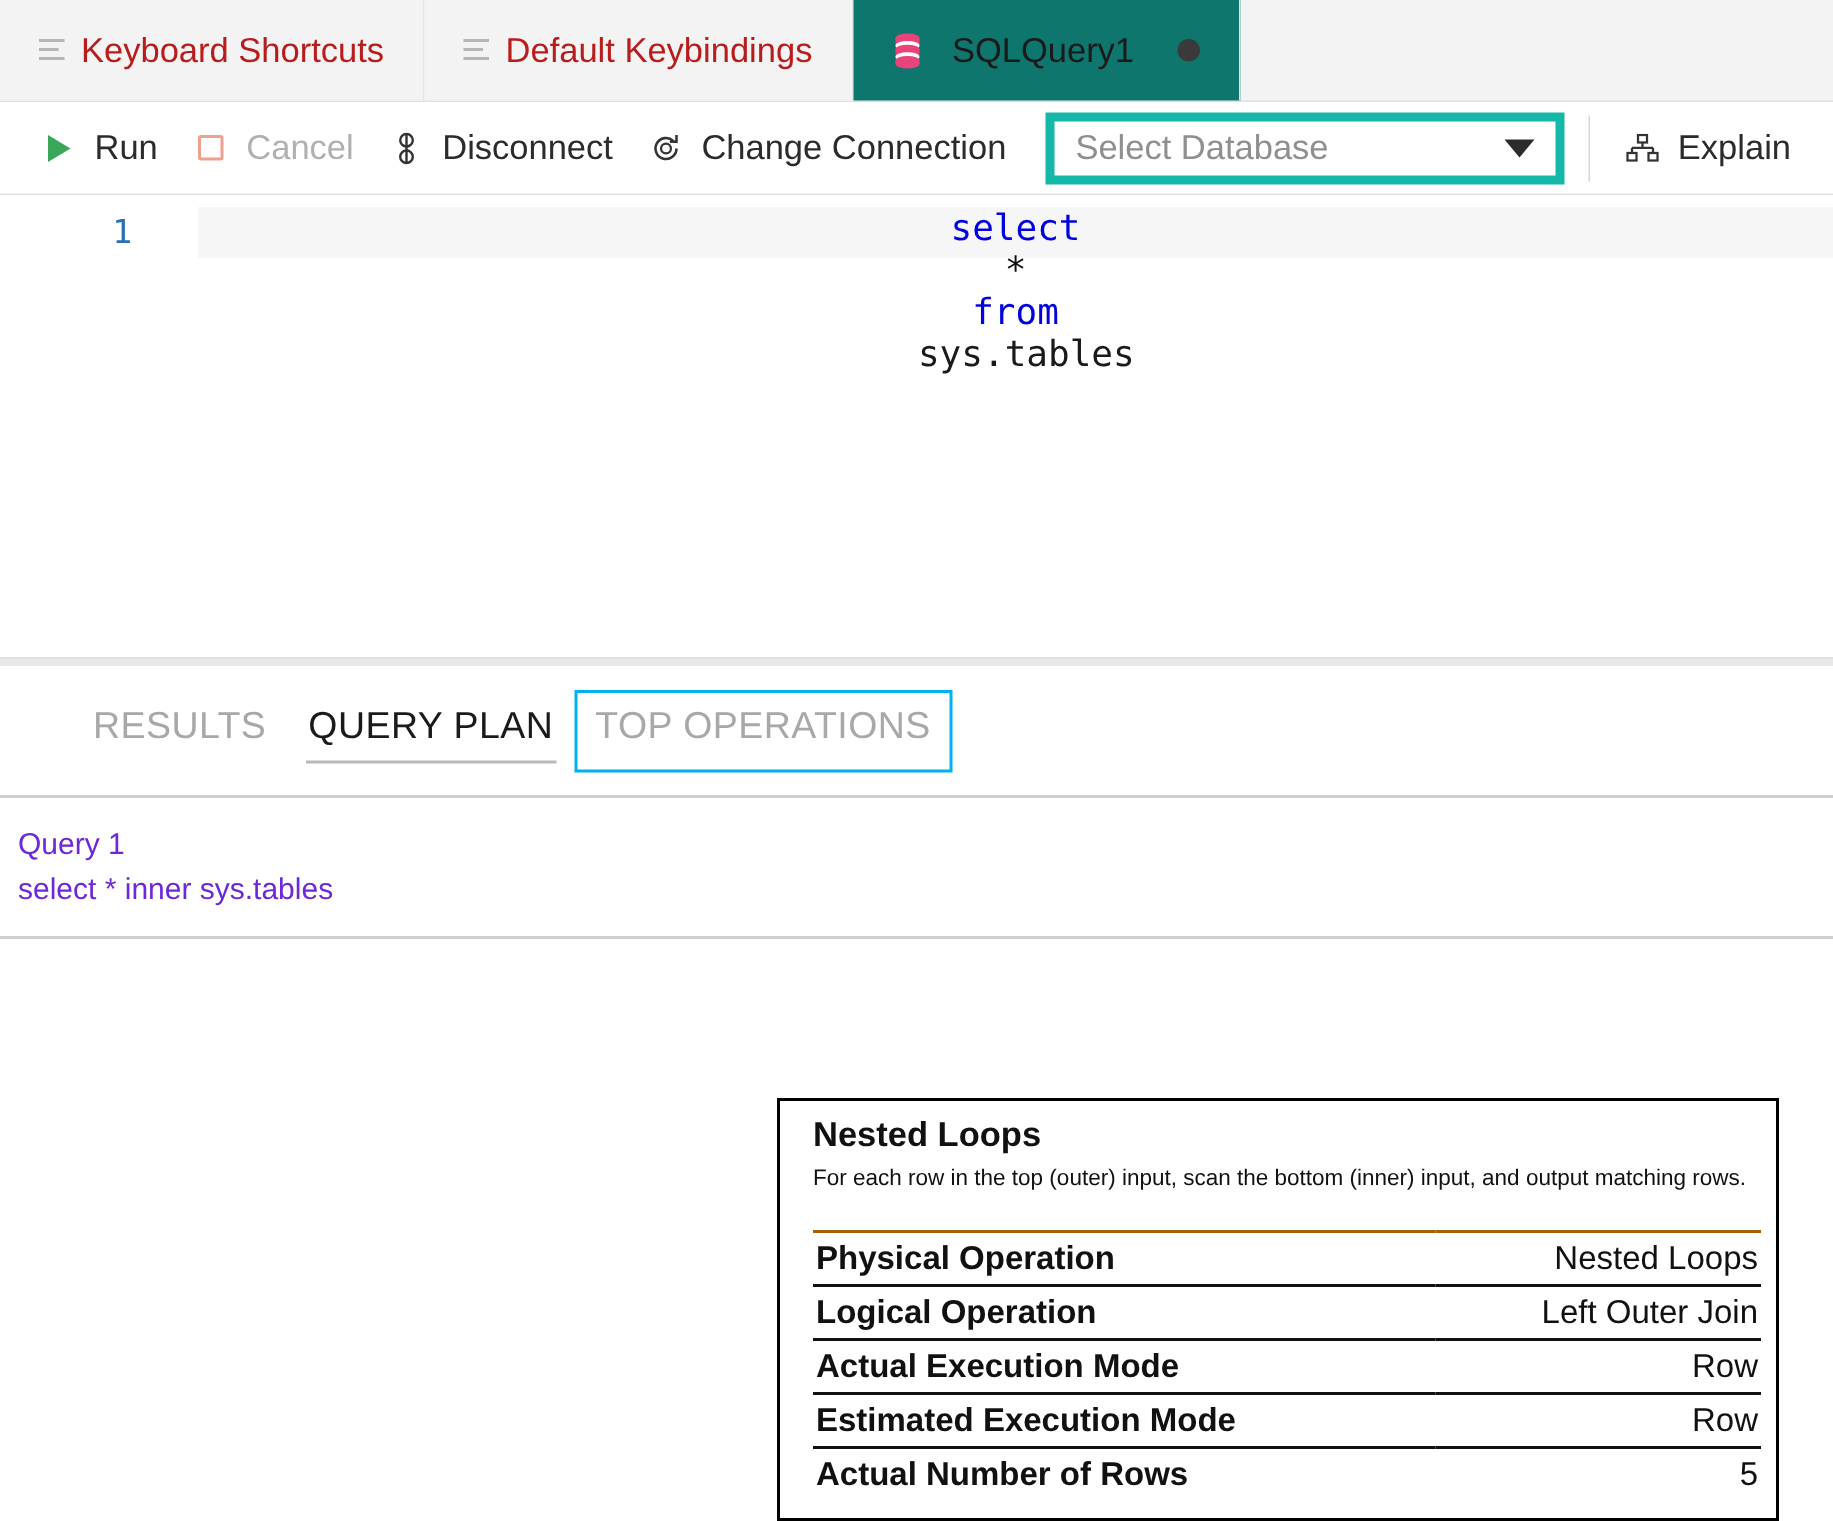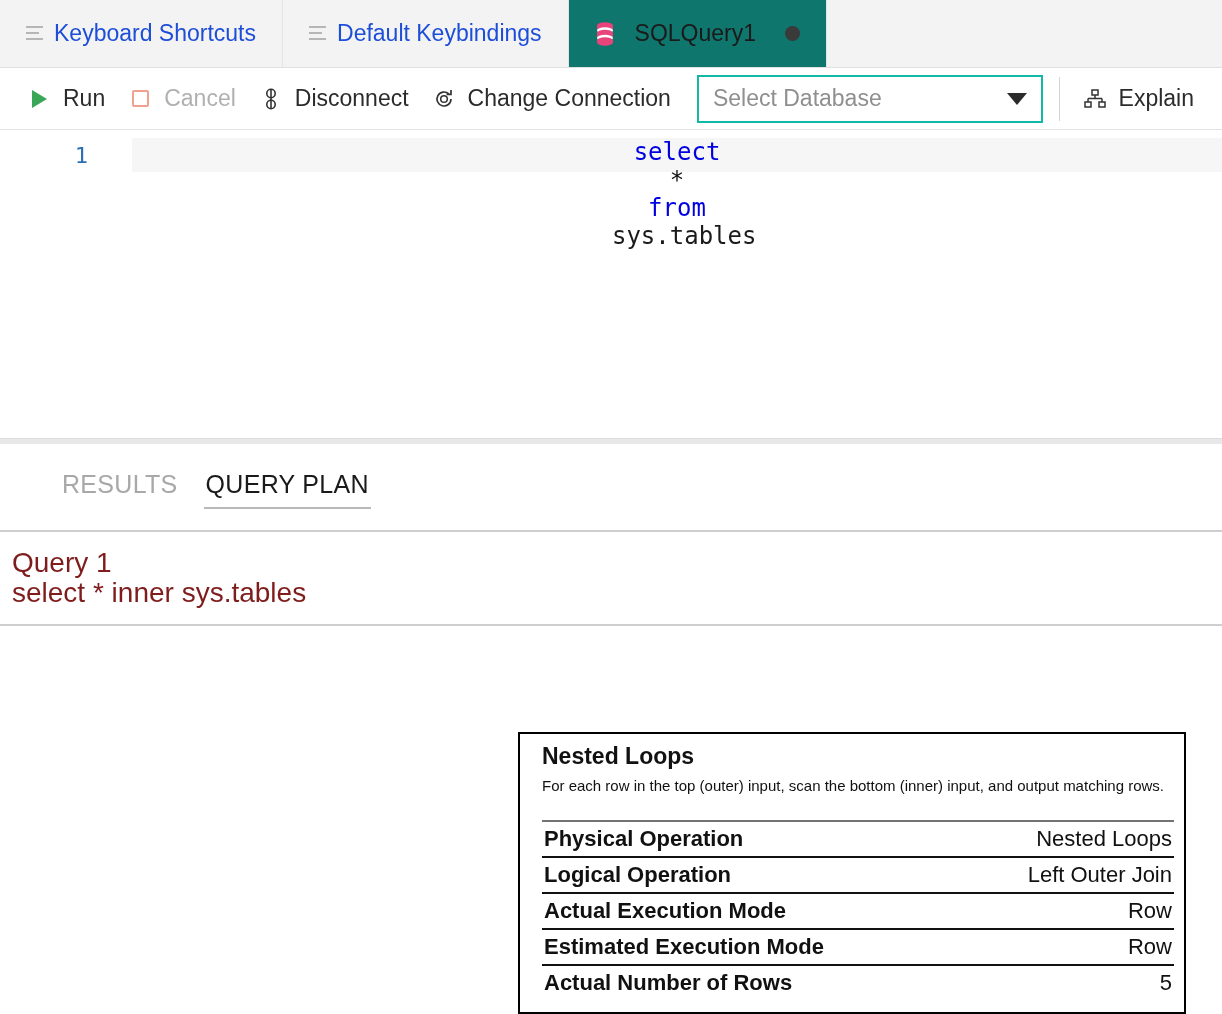--- a/index.html
+++ b/index.html
@@ -14,21 +14,21 @@
   
   .tabbar {
     display: flex; height: 68px;
     background: #f3f3f3;
     border-bottom: 1px solid #e0e0e0;
   }
   .tab {
     display: flex; align-items: center; gap: 11px;
     padding: 0 26px;
     font-size: 23px;
-    color: #1d4ed8;
+    color: #b91c1c;
     background: #f3f3f3;
     border-right: 1px solid #e4e4e4;
     white-space: nowrap;
     cursor: pointer;
   }
   .tab.active {
     background: #0f766e;
     color: #1a1a1a;
     gap: 20px;
   }
@@ -75,21 +75,21 @@
   }
   .stop-sq {
     width: 17px; height: 17px;
     border: 2.5px solid #f0a08f; background: #fff;
     border-radius: 2px;
   }
 
   .db-select {
     margin-left: 14px;
     width: 388px; height: 48px;
-    border: 2px solid #14b8a6;
+    border: 6px solid #14b8a6;
     background: #fff;
     display: flex; align-items: center;
     padding: 0 14px;
     cursor: pointer;
   }
   .db-select-text { font-size: 23px; color: #8f8f8f; flex: 1; }
   .caret-down {
     width: 0; height: 0;
     border-left: 10px solid transparent;
     border-right: 10px solid transparent;
@@ -131,21 +131,21 @@
   .rtab.active { color: #1a1a1a; }
   .rtab.active::after {
     content: ""; position: absolute; left: 10px; right: 10px; bottom: 4px;
     height: 2px; background: #b9b9b9;
   }
   .rtab.focused { border: 2px solid #00b0f0; }
 
   .panel-rule { height: 2px; background: #cfcfcf; margin: 8px 0 0 0; }
 
   .qhead { padding: 16px 12px 6px 12px; }
-  .qhead .qline { font-size: 28px; color: #7f1d1d; line-height: 30px; }
+  .qhead .qline { font-size: 20px; color: #6d28d9; line-height: 30px; }
 
   .plan-rule { height: 2px; background: #cfcfcf; margin: 10px 0 0 0; }
 
   
   .plan { position: relative; height: 390px; overflow: hidden; background:#fff; }
 
   
   .tooltip {
     position: absolute;
     left: 518px; top: 732px; width: 668px;
@@ -157,21 +157,21 @@
     overflow: hidden;
     height: 282px;
   }
   .tt-title { font-size: 23px; font-weight: bold; color: #111; line-height: 29px; }
   .tt-desc { font-size: 15px; color: #111; line-height: 29px; margin-bottom: 20px; }
   .tt-table { width: 100%; border-collapse: collapse; }
   .tt-table td {
     font-size: 22px; padding: 4px 2px;
     border-top: 2px solid #111;
   }
-  .tt-table tr:first-child td { border-top: 2px solid #737373; }
+  .tt-table tr:first-child td { border-top: 2px solid #a16207; }
   .tt-k { font-weight: bold; color: #111; text-align: left; }
   .tt-v { color: #111; text-align: right; }
 </style>
 </head>
 <body>
 
 <div id="app">
 
   <div class="tabbar">
 
@@ -280,20 +280,23 @@
 
   <div class="splitter"></div>
 
   <div class="rtabs">
     <div class="rtab">
       <span>RESULTS</span>
     </div>
     <div class="rtab active">
       <span>QUERY PLAN</span>
     </div>
+    <div class="rtab focused">
+      <span>TOP OPERATIONS</span>
+    </div>
   </div>
 
   <div class="panel-rule"></div>
 
   <div class="qhead">
     <div class="qline">Query 1</div>
     <div class="qline">select * inner sys.tables</div>
   </div>
 
   <div class="plan-rule"></div>

